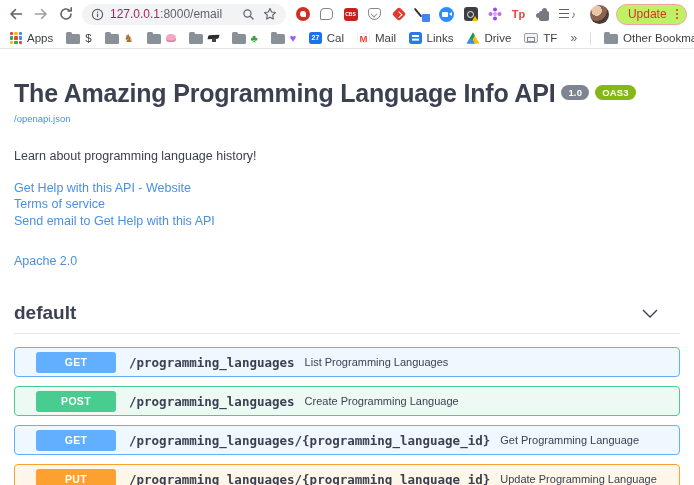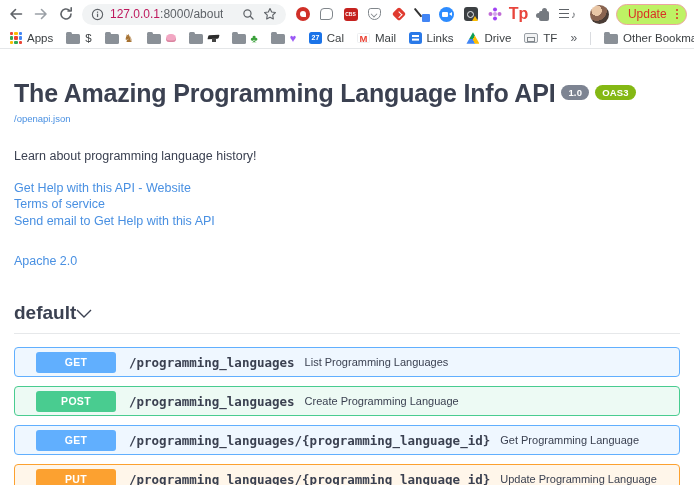--- a/index.html
+++ b/index.html
@@ -44,21 +44,21 @@
   .ic-zoomcam::before { content:""; position:absolute; left:3px; top:5px; width:6px; height:5px; background:#fff; border-radius:1px; }
   .ic-zoomcam::after { content:""; position:absolute; right:2.5px; top:5px; width:0; height:0; border-right:3.5px solid #fff; border-top:2.5px solid transparent; border-bottom:2.5px solid transparent; }
 
   .ic-gearwarn { width:14px; height:14px; background:#3c4043; border-radius:3px; position:relative; }
   .ic-gearwarn::before { content:""; position:absolute; left:3.5px; top:3.5px; width:5px; height:5px; border:1.6px solid #e8eaed; border-radius:50%; }
   .ic-gearwarn::after { content:""; position:absolute; right:0px; bottom:0px; width:0; height:0; border-left:3px solid transparent; border-right:3px solid transparent; border-bottom:5px solid #fbbc04; }
 
   .ic-flower { width:4px; height:4px; background:#d0a3e8; border-radius:50%;
     box-shadow:0 -4.5px 0 #a142f4, 0 4.5px 0 #a142f4, -4.5px 0 0 #c06bd6, 4.5px 0 0 #c06bd6; }
 
-  .ic-tp { color:#e8453c; font-size:16px; font-weight:bold; font-family:"Liberation Sans",sans-serif; }
+  .ic-tp { color:#e8453c; font-size:11px; font-weight:bold; font-family:"Liberation Sans",sans-serif; }
 
   .ic-puzzle { width:10px; height:10px; background:#757a80; border-radius:2px; position:relative; margin-top:3px; margin-left:3px; }
   .ic-puzzle::before { content:""; position:absolute; top:-3px; left:2.5px; width:5px; height:5px; background:#757a80; border-radius:50%; }
   .ic-puzzle::after { content:""; position:absolute; left:-3px; top:2.5px; width:5px; height:5px; background:#757a80; border-radius:50%; }
 
   .ic-playlist { width:15px; height:13px; position:relative; color:#5f6368; }
   .ic-playlist::before { content:""; position:absolute; left:0; top:1px; width:10px; height:1.6px; background:#5f6368; box-shadow:0 4px 0 #5f6368, 0 8px 0 #5f6368; }
   .ic-playlist::after { content:"♪"; position:absolute; right:-2px; top:1px; font-size:10px; }
 
   .avatar { width:19px; height:19px; border-radius:50%; flex:0 0 auto;
@@ -110,21 +110,21 @@
   .badge.ver { background:#7d8492; }
   .badge.oas { background:#84b814; }
   .openapi-link { display:inline-block; margin-top:4px; font-size:9.5px; color:#4990e2; text-decoration:none; }
 
   .desc { margin-top:23px; font-size:12.5px; color:#3b4151; }
   .linkgroup { margin-top:17px; }
   .plink { display:block; font-size:12.5px; color:#4990e2; text-decoration:none; line-height:1.3; }
   .mt6 { margin-top:6px; }
   .mt10 { margin-top:24px; }
 
-  .section-header { display:flex; align-items:center; 
+  .section-header { display:flex; align-items:center; justify-content:space-between;
     margin-top:27px; padding:6px 0 9px; border-bottom:1px solid #e6e8ea; cursor:pointer; }
   .section-title { margin:0; font-size:19px; font-weight:bold; color:#3b4151; }
   .section-chevron svg { display:block; margin-right:22px; }
 
   .oplist { margin-top:13px; }
   .oprow { display:flex; align-items:center; height:30px; margin-bottom:9px; padding:0 21px;
     border:1px solid var(--c); background:var(--bg); border-radius:4px; cursor:pointer; }
   .opbtn { min-width:80px; padding:4.5px 0; text-align:center; background:var(--c); color:#fff;
     font-size:10.5px; font-weight:bold; border-radius:3px; letter-spacing:0.3px; }
   .oppath { margin-left:13px; font-family:"DejaVu Sans Mono","Liberation Mono",monospace;
@@ -151,21 +151,21 @@
         <path d="M13.2 1.8v3.2H10" fill="none" stroke="#5f6368" stroke-width="1.6" stroke-linecap="round" stroke-linejoin="round"></path>
       </svg>
   </div>
 
   <div class="omnibox">
     <svg width="13" height="13" viewBox="0 0 16 16">
         <circle cx="8" cy="8" r="6.3" fill="none" stroke="#5f6368" stroke-width="1.4"></circle>
         <rect x="7.3" y="7" width="1.5" height="4.2" fill="#5f6368"></rect>
         <rect x="7.3" y="4.4" width="1.5" height="1.5" fill="#5f6368"></rect>
       </svg>
-    <span class="urltext"><span class="host">127.0.0.1</span><span class="rest">:8000/about</span></span>
+    <span class="urltext"><span class="host">127.0.0.1</span><span class="rest">:8000/email</span></span>
     <span class="omni-right">
       <svg width="13" height="13" viewBox="0 0 16 16">
           <circle cx="6.7" cy="6.7" r="4.4" fill="none" stroke="#5f6368" stroke-width="1.5"></circle>
           <path d="m10.2 10.2 3.4 3.4" stroke="#5f6368" stroke-width="1.5" stroke-linecap="round"></path>
         </svg>
       <svg width="14" height="14" viewBox="0 0 16 16">
           <path d="M8 1.8l1.9 3.9 4.3.6-3.1 3 .7 4.3L8 11.6l-3.8 2 .7-4.3-3.1-3 4.3-.6z" fill="none" stroke="#5f6368" stroke-width="1.3" stroke-linejoin="round"></path>
         </svg>
     </span>
   </div>

